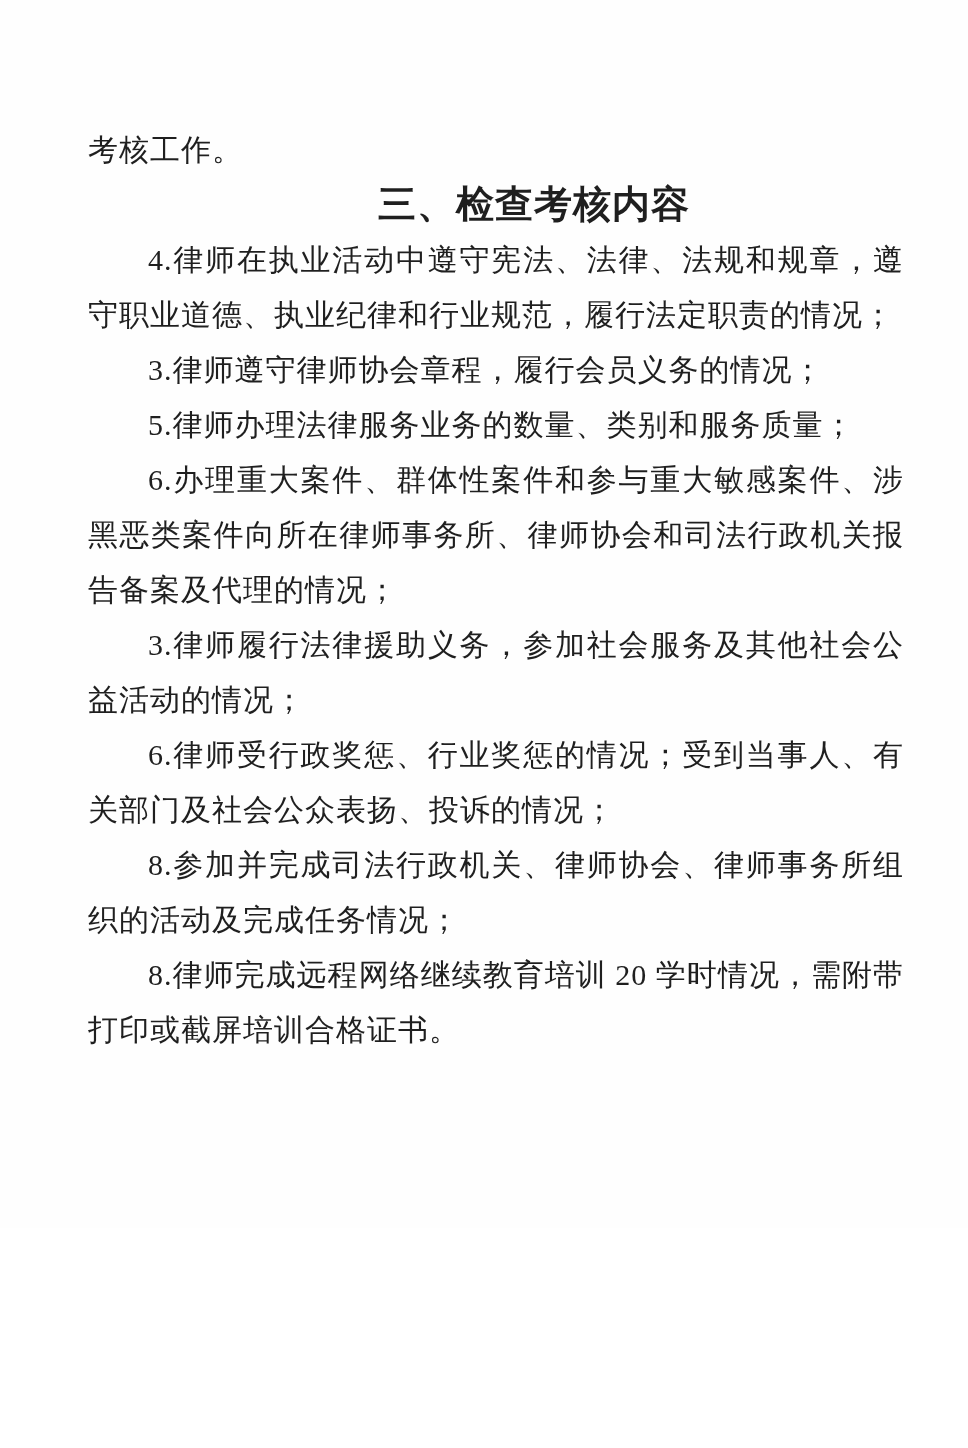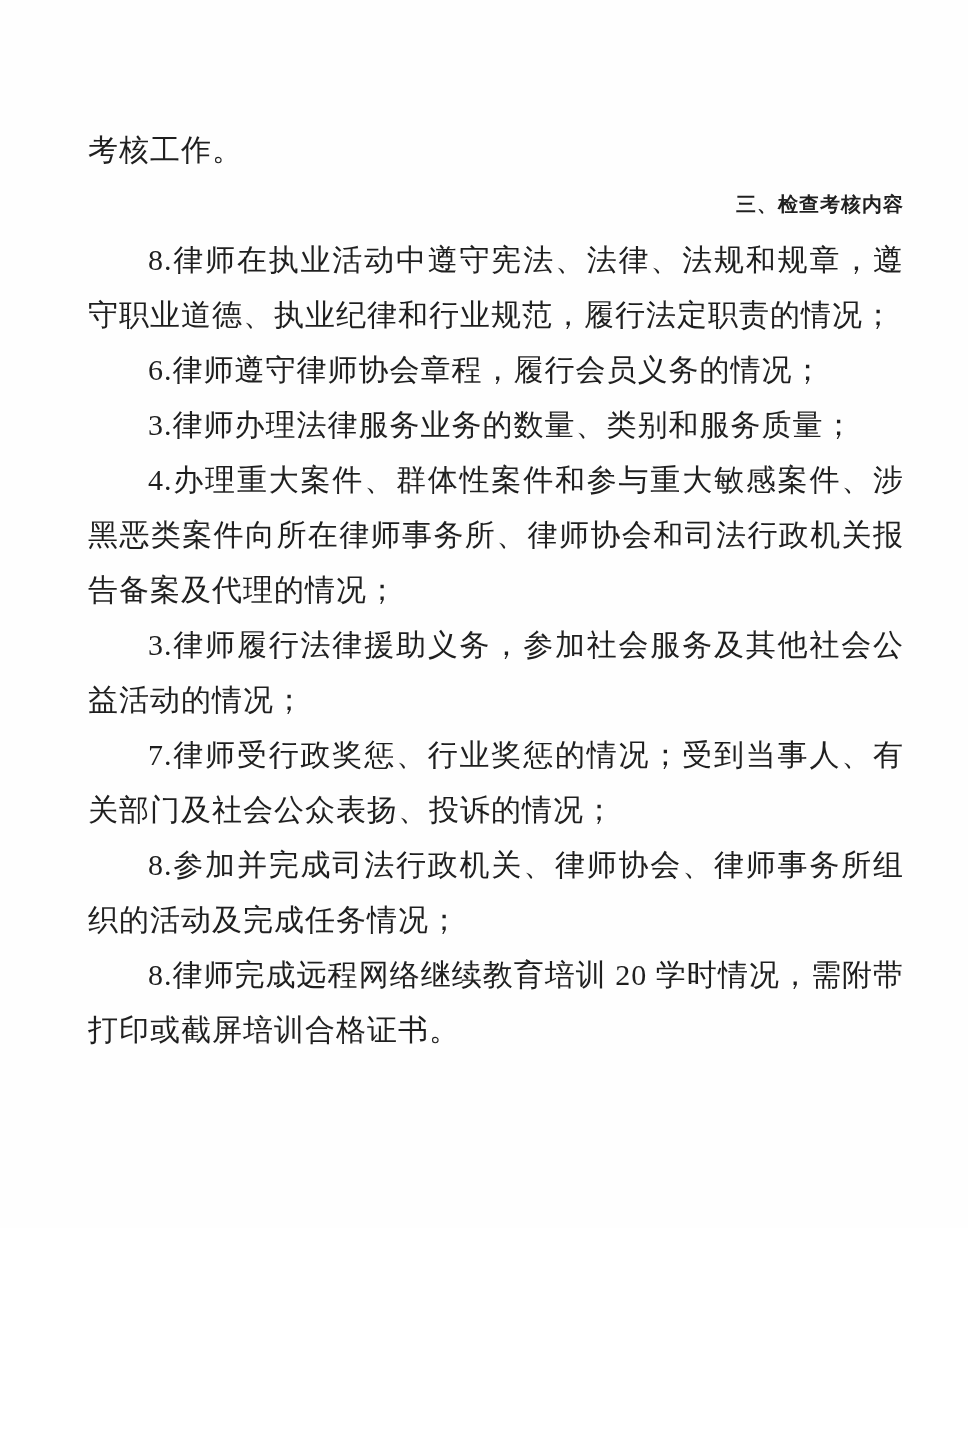--- a/index.html
+++ b/index.html
@@ -23,47 +23,47 @@
     font-size: 30px;
     line-height: 55px;
     text-align: justify;
     text-indent: 2em;
     letter-spacing: 1px;
     font-weight: normal;
   }
   .para.continuation { text-indent: 0; }
   .heading {
     margin: 0;
-    font-size: 20px;
+    font-size: 38px;
     line-height: 55px;
     font-weight: bold;
     font-family: "Liberation Sans", "DejaVu Sans", sans-serif;
     text-indent: 2em;
     letter-spacing: 1px;
-    text-align: right;
+    text-align: center;
   }
   .footer {
     position: absolute;
     left: 100px;
     top: 1312px;
     font-size: 29px;
     letter-spacing: 4px;
     color: #222222;
   }
 </style>
 </head>
 <body>
 
 <div class="page">
   <div class="content">
     <p class="para continuation">考核工作。</p>
     <h2 class="heading">三、检查考核内容</h2>
-    <p class="para">8.律师在执业活动中遵守宪法、法律、法规和规章，遵守职业道德、执业纪律和行业规范，履行法定职责的情况；</p>
-    <p class="para">6.律师遵守律师协会章程，履行会员义务的情况；</p>
-    <p class="para">3.律师办理法律服务业务的数量、类别和服务质量；</p>
-    <p class="para">4.办理重大案件、群体性案件和参与重大敏感案件、涉黑恶类案件向所在律师事务所、律师协会和司法行政机关报告备案及代理的情况；</p>
+    <p class="para">4.律师在执业活动中遵守宪法、法律、法规和规章，遵守职业道德、执业纪律和行业规范，履行法定职责的情况；</p>
+    <p class="para">3.律师遵守律师协会章程，履行会员义务的情况；</p>
+    <p class="para">5.律师办理法律服务业务的数量、类别和服务质量；</p>
+    <p class="para">6.办理重大案件、群体性案件和参与重大敏感案件、涉黑恶类案件向所在律师事务所、律师协会和司法行政机关报告备案及代理的情况；</p>
     <p class="para">3.律师履行法律援助义务，参加社会服务及其他社会公益活动的情况；</p>
-    <p class="para">7.律师受行政奖惩、行业奖惩的情况；受到当事人、有关部门及社会公众表扬、投诉的情况；</p>
+    <p class="para">6.律师受行政奖惩、行业奖惩的情况；受到当事人、有关部门及社会公众表扬、投诉的情况；</p>
     <p class="para">8.参加并完成司法行政机关、律师协会、律师事务所组织的活动及完成任务情况；</p>
     <p class="para">8.律师完成远程网络继续教育培训 20 学时情况，需附带打印或截屏培训合格证书。</p>
   </div>
   <div class="footer">— 2 —</div>
 </div>
 
 </body></html>

